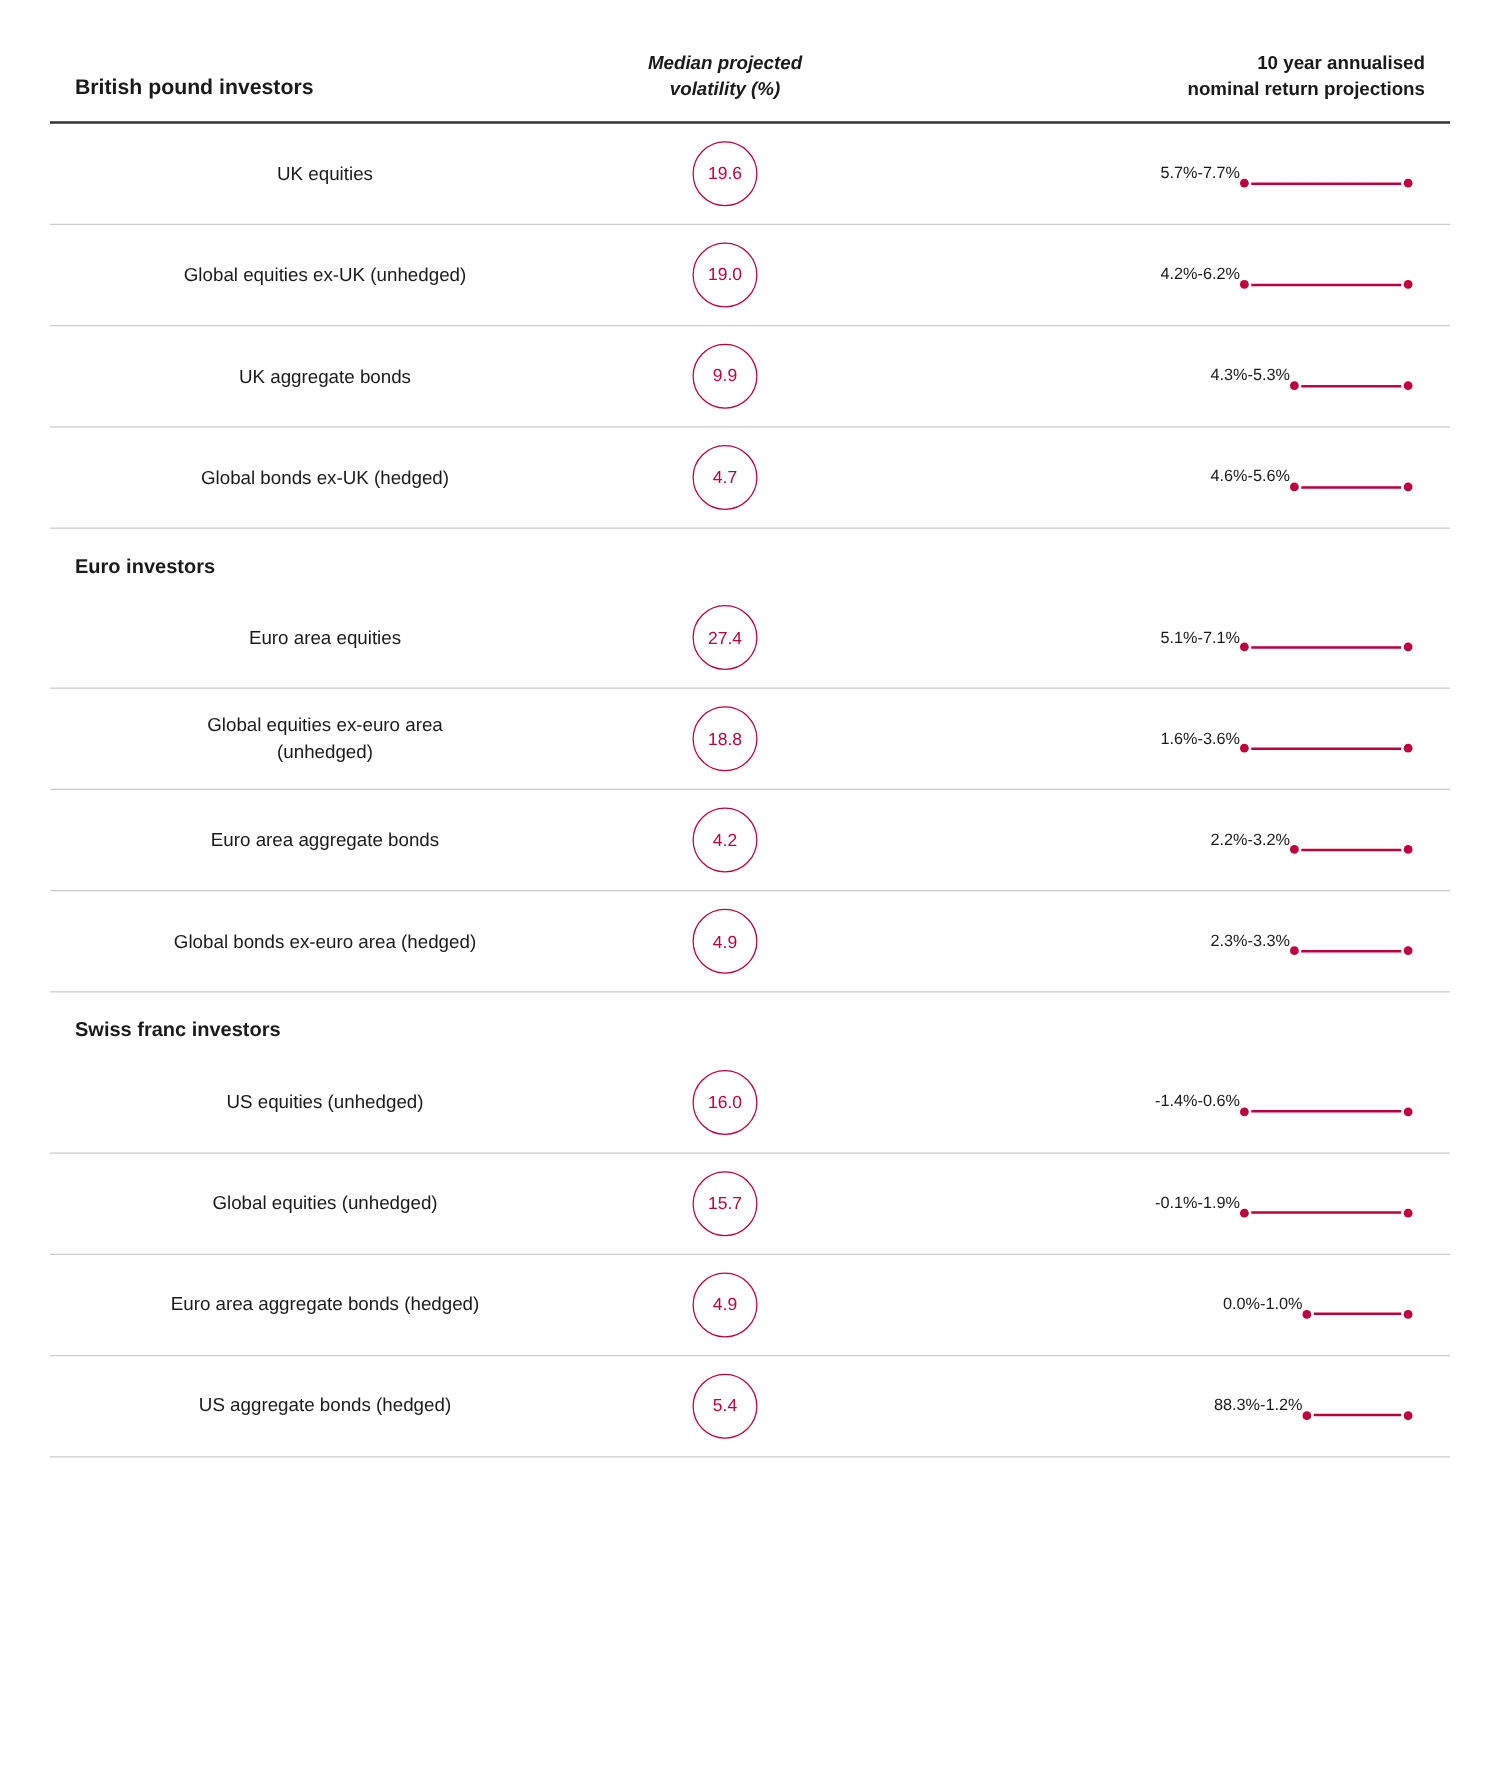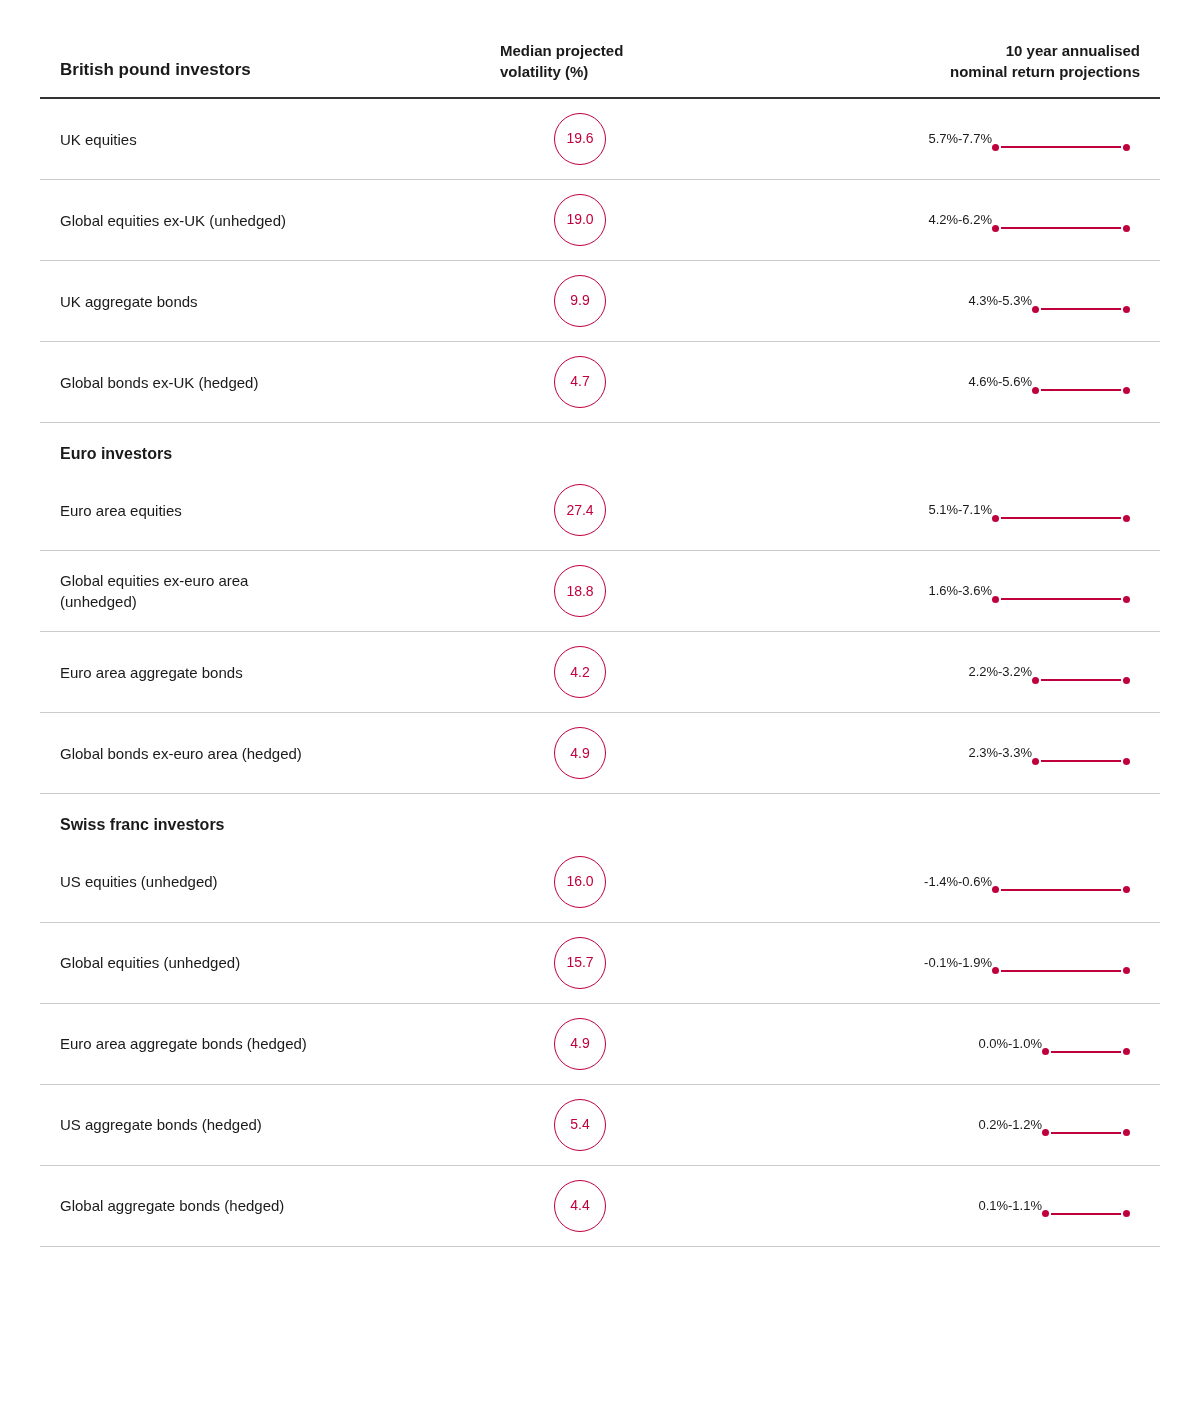--- a/index.html
+++ b/index.html
@@ -48,20 +48,21 @@
       font-weight: 700;
       font-size: 16px;
     }
     tbody tr.data-row td {
       padding: 14px 20px;
       vertical-align: middle;
     }
     .asset-name {
       font-size: 15px;
       max-width: 370px;
+      text-align: center;
     }
     .volatility-cell {
       text-align: center;
       width: 200px;
     }
     .volatility-circle {
       display: inline-flex;
       align-items: center;
       justify-content: center;
       width: 52px;
@@ -118,21 +119,21 @@
 </head>
 <body>
 
 <div class="container">
   <table>
     <thead>
       <tr>
         <th>
           <span>British pound investors</span>
         </th>
-        <th style="text-align:left;">
+        <th style="text-align:center;font-style:italic;">
           <span style="white-space:pre-line;">Median projected
 volatility (%)</span>
         </th>
         <th style="text-align:right;">
           <span style="white-space:pre-line;">10 year annualised
 nominal return projections</span>
         </th>
       </tr>
     </thead>
     <tbody id="table-body">
@@ -318,37 +319,21 @@
         </div>
       </td>
     </tr>
         <tr class="data-row">
       <td class="asset-name">US aggregate bonds (hedged)</td>
       <td class="volatility-cell">
         <span class="volatility-circle">5.4</span>
       </td>
       <td class="returns-cell">
         <div class="range-container" style="margin-right: 10px;">
-          <span class="range-label">0.2%-1.2%</span>
-          <div class="range-bar">
-            <div class="range-dot-left"></div>
-            <div class="range-line" style="width: 70px;"></div>
-            <div class="range-dot-right"></div>
-          </div>
-        </div>
-      </td>
-    </tr>
-        <tr class="data-row">
-      <td class="asset-name">Global aggregate bonds (hedged)</td>
-      <td class="volatility-cell">
-        <span class="volatility-circle">4.4</span>
-      </td>
-      <td class="returns-cell">
-        <div class="range-container" style="margin-right: 10px;">
-          <span class="range-label">0.1%-1.1%</span>
+          <span class="range-label">88.3%-1.2%</span>
           <div class="range-bar">
             <div class="range-dot-left"></div>
             <div class="range-line" style="width: 70px;"></div>
             <div class="range-dot-right"></div>
           </div>
         </div>
       </td>
     </tr>
       </tbody>
   </table>

